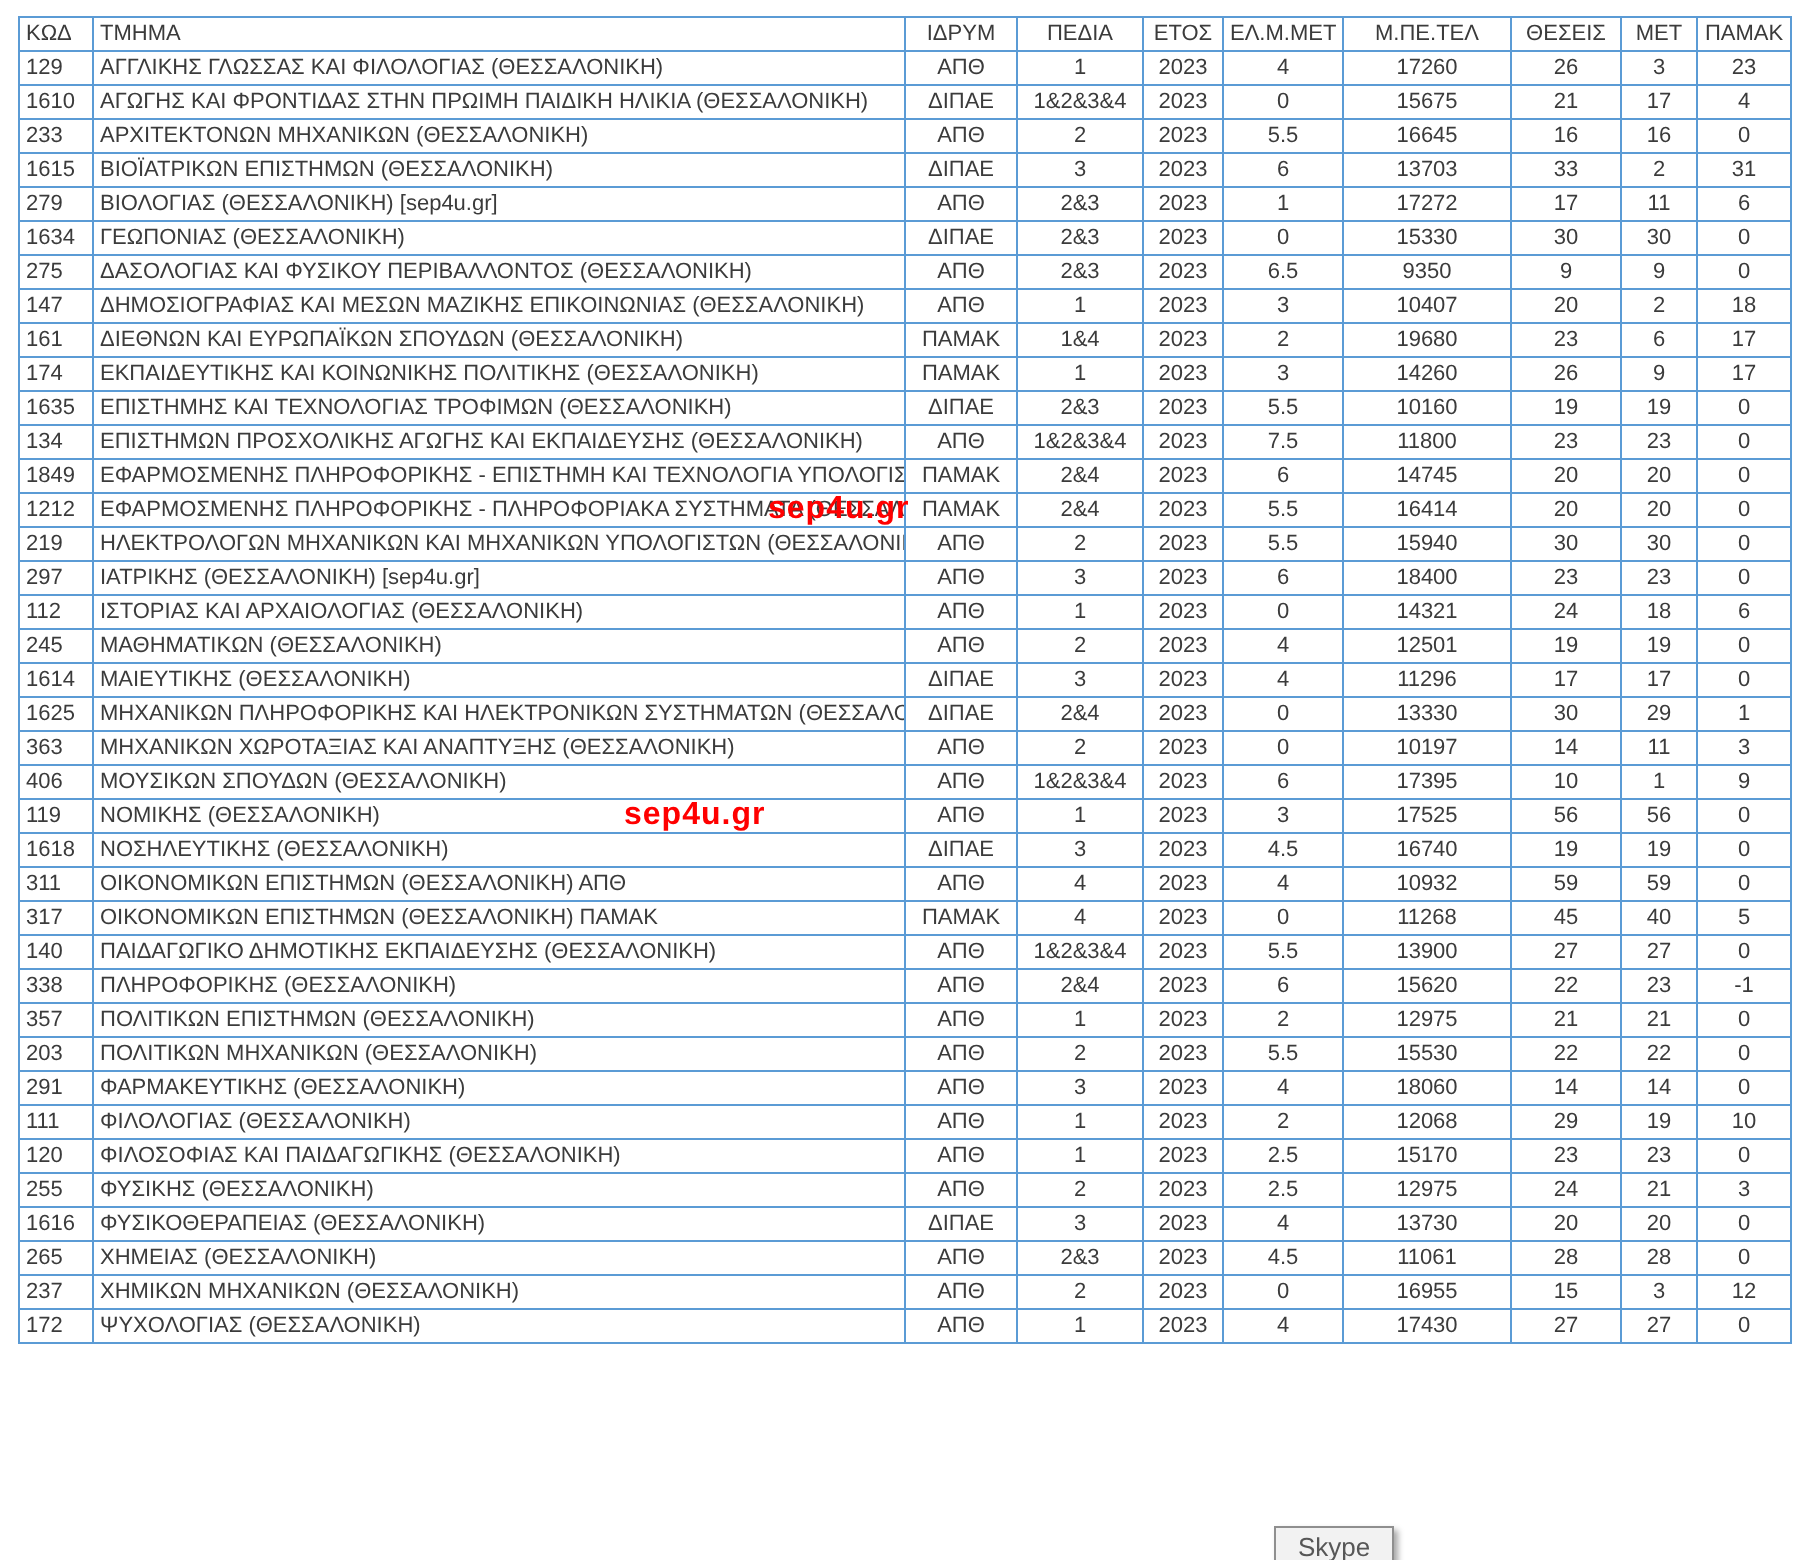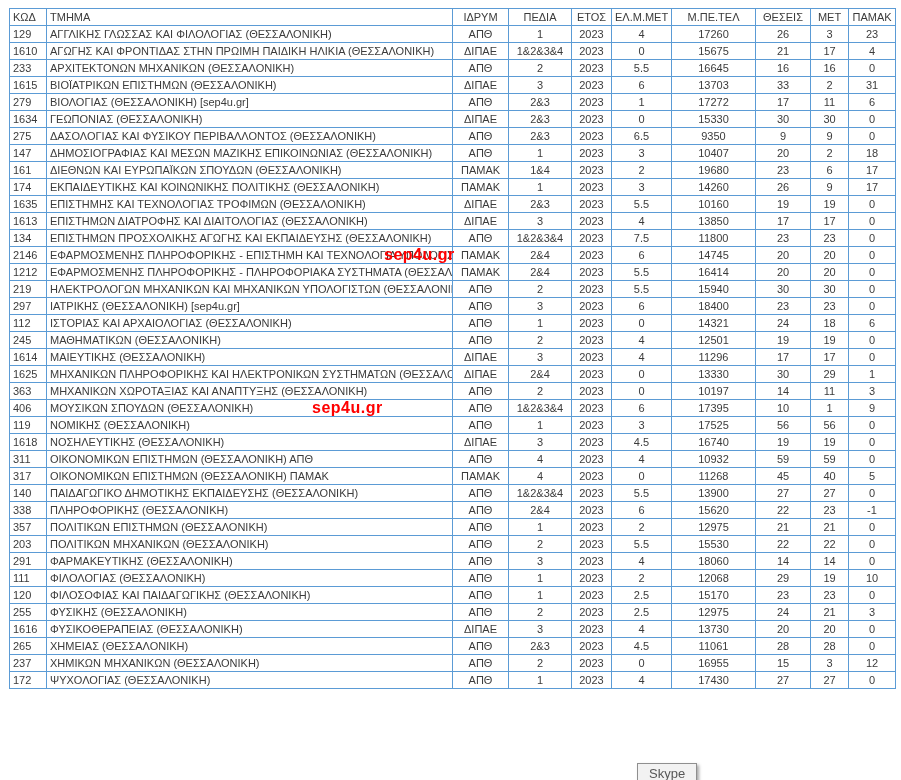--- a/index.html
+++ b/index.html
@@ -205,45 +205,33 @@
           <td>ΔΙΠΑΕ</td>
           <td>2&amp;3</td>
           <td>2023</td>
           <td>5.5</td>
           <td>10160</td>
           <td>19</td>
           <td>19</td>
           <td>0</td>
         </tr>
         <tr>
-          <td class="left">1613</td>
-          <td class="left">ΕΠΙΣΤΗΜΩΝ ΔΙΑΤΡΟΦΗΣ ΚΑΙ ΔΙΑΙΤΟΛΟΓΙΑΣ (ΘΕΣΣΑΛΟΝΙΚΗ)</td>
-          <td>ΔΙΠΑΕ</td>
-          <td>3</td>
-          <td>2023</td>
-          <td>4</td>
-          <td>13850</td>
-          <td>17</td>
-          <td>17</td>
-          <td>0</td>
-        </tr>
-        <tr>
           <td class="left">134</td>
           <td class="left">ΕΠΙΣΤΗΜΩΝ ΠΡΟΣΧΟΛΙΚΗΣ ΑΓΩΓΗΣ ΚΑΙ ΕΚΠΑΙΔΕΥΣΗΣ (ΘΕΣΣΑΛΟΝΙΚΗ)</td>
           <td>ΑΠΘ</td>
           <td>1&amp;2&amp;3&amp;4</td>
           <td>2023</td>
           <td>7.5</td>
           <td>11800</td>
           <td>23</td>
           <td>23</td>
           <td>0</td>
         </tr>
         <tr>
-          <td class="left">2146</td>
+          <td class="left">1849</td>
           <td class="left">ΕΦΑΡΜΟΣΜΕΝΗΣ ΠΛΗΡΟΦΟΡΙΚΗΣ - ΕΠΙΣΤΗΜΗ ΚΑΙ ΤΕΧΝΟΛΟΓΙΑ ΥΠΟΛΟΓΙΣΤΩΝ (ΘΕΣΣΑΛΟ</td>
           <td>ΠΑΜΑΚ</td>
           <td>2&amp;4</td>
           <td>2023</td>
           <td>6</td>
           <td>14745</td>
           <td>20</td>
           <td>20</td>
           <td>0</td>
         </tr>

